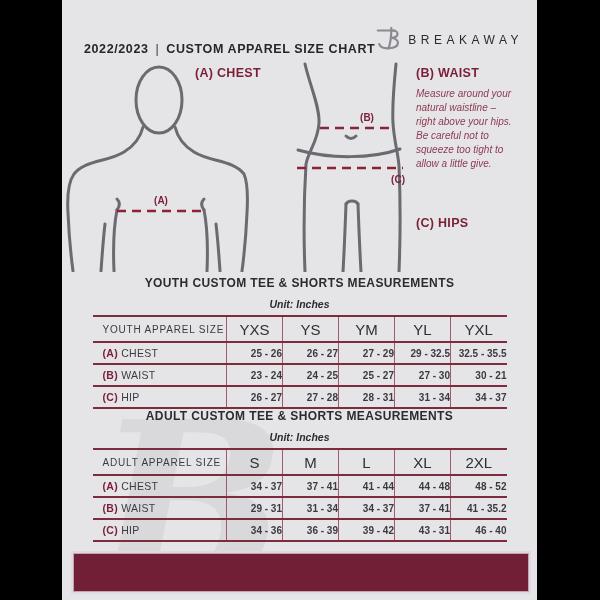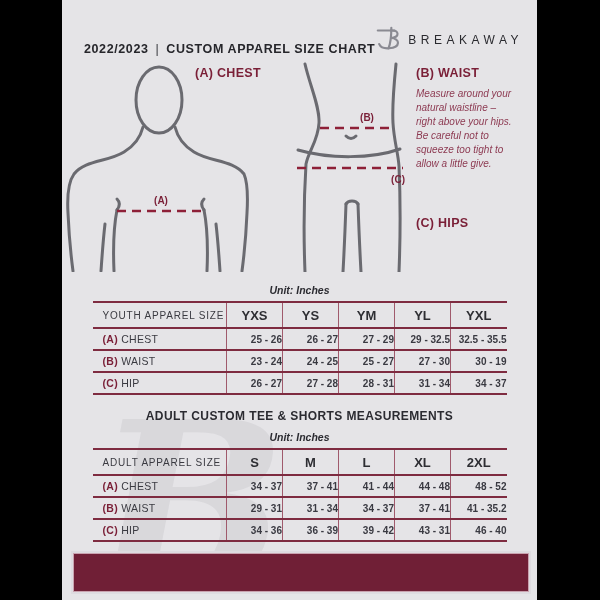--- a/index.html
+++ b/index.html
@@ -47,21 +47,21 @@
     background:transparent;
   }
   col.c0{width:134px;}
   th,td{
     border-top:2px solid #7E2B40;border-bottom:2px solid #7E2B40;
     border-left:1.6px solid #A05A6C;border-right:1.6px solid #A05A6C;
     padding:0;height:20px;color:#35353C;
   }
   th:first-child,td:first-child{border-left:none;}
   th:last-child,td:last-child{border-right:none;}
-  thead th{height:24px;font-weight:bold;font-size:13px;color:#2E2E33;}
+  thead th{height:24px;font-weight:normal;font-size:15px;color:#2E2E33;}
   th.size-head{
     text-align:left;padding-left:10px;font-weight:normal;
     font-size:10px;letter-spacing:.8px;color:#3A3A41;
   }
   td.rowlabel{text-align:left;padding-left:10px;font-size:10.5px;letter-spacing:.3px;color:#3A3A41;}
   td.rowlabel .key{color:#7A1F37;font-weight:bold;}
   td.val{font-weight:bold;font-size:10px;text-align:right;color:#3A3A42;}
   
   .watermark{
     position:absolute;left:34px;top:392px;z-index:1;
@@ -151,20 +151,21 @@
 Be careful not to
 squeeze too tight to
 allow a little give.</p>
     </div>
     <div class="gtext text-hips">
       <h3>(C) HIPS</h3>
     </div>
   </div>
 
   <div class="tsec youth">
+    <h2>YOUTH CUSTOM TEE &amp; SHORTS MEASUREMENTS</h2>
     <div class="unit">Unit: Inches</div>
     <table>
       <colgroup>
           <col class="c0">
           <col>
           <col>
           <col>
           <col>
           <col>
         </colgroup>
@@ -186,21 +187,21 @@
           <td class="val">27 - 29</td>
           <td class="val">29 - 32.5</td>
           <td class="val">32.5 - 35.5</td>
         </tr>
         <tr>
           <td class="rowlabel"><span class="key">(B)</span> <span>WAIST</span></td>
           <td class="val">23 - 24</td>
           <td class="val">24 - 25</td>
           <td class="val">25 - 27</td>
           <td class="val">27 - 30</td>
-          <td class="val">30 - 19</td>
+          <td class="val">30 - 21</td>
         </tr>
         <tr>
           <td class="rowlabel"><span class="key">(C)</span> <span>HIP</span></td>
           <td class="val">26 - 27</td>
           <td class="val">27 - 28</td>
           <td class="val">28 - 31</td>
           <td class="val">31 - 34</td>
           <td class="val">34 - 37</td>
         </tr>
       </tbody>

